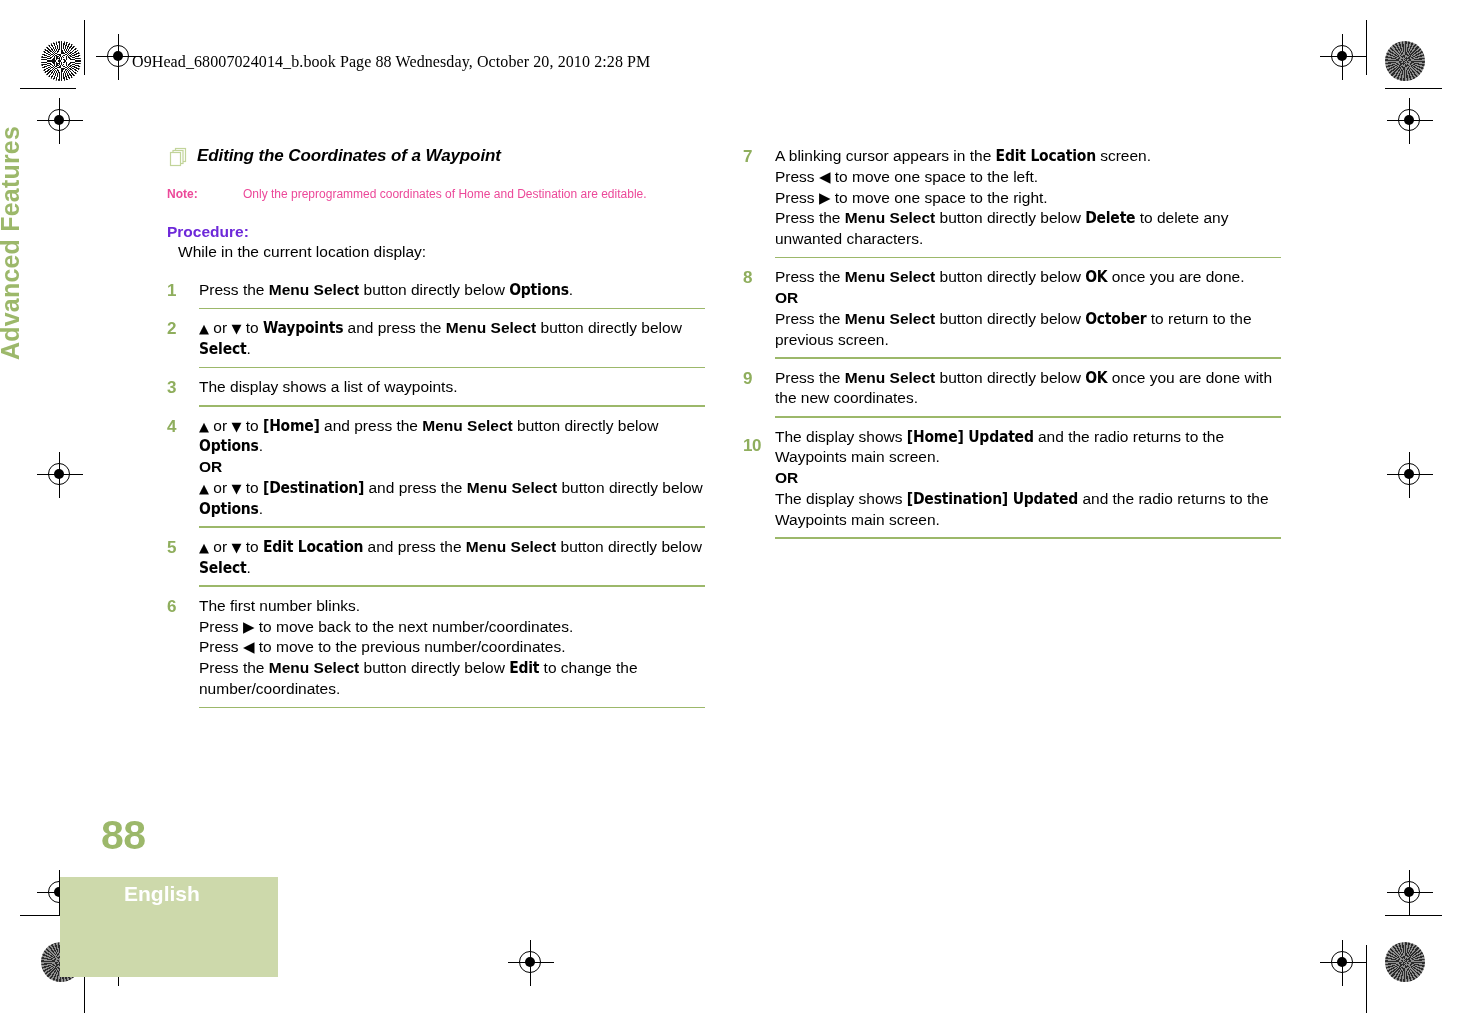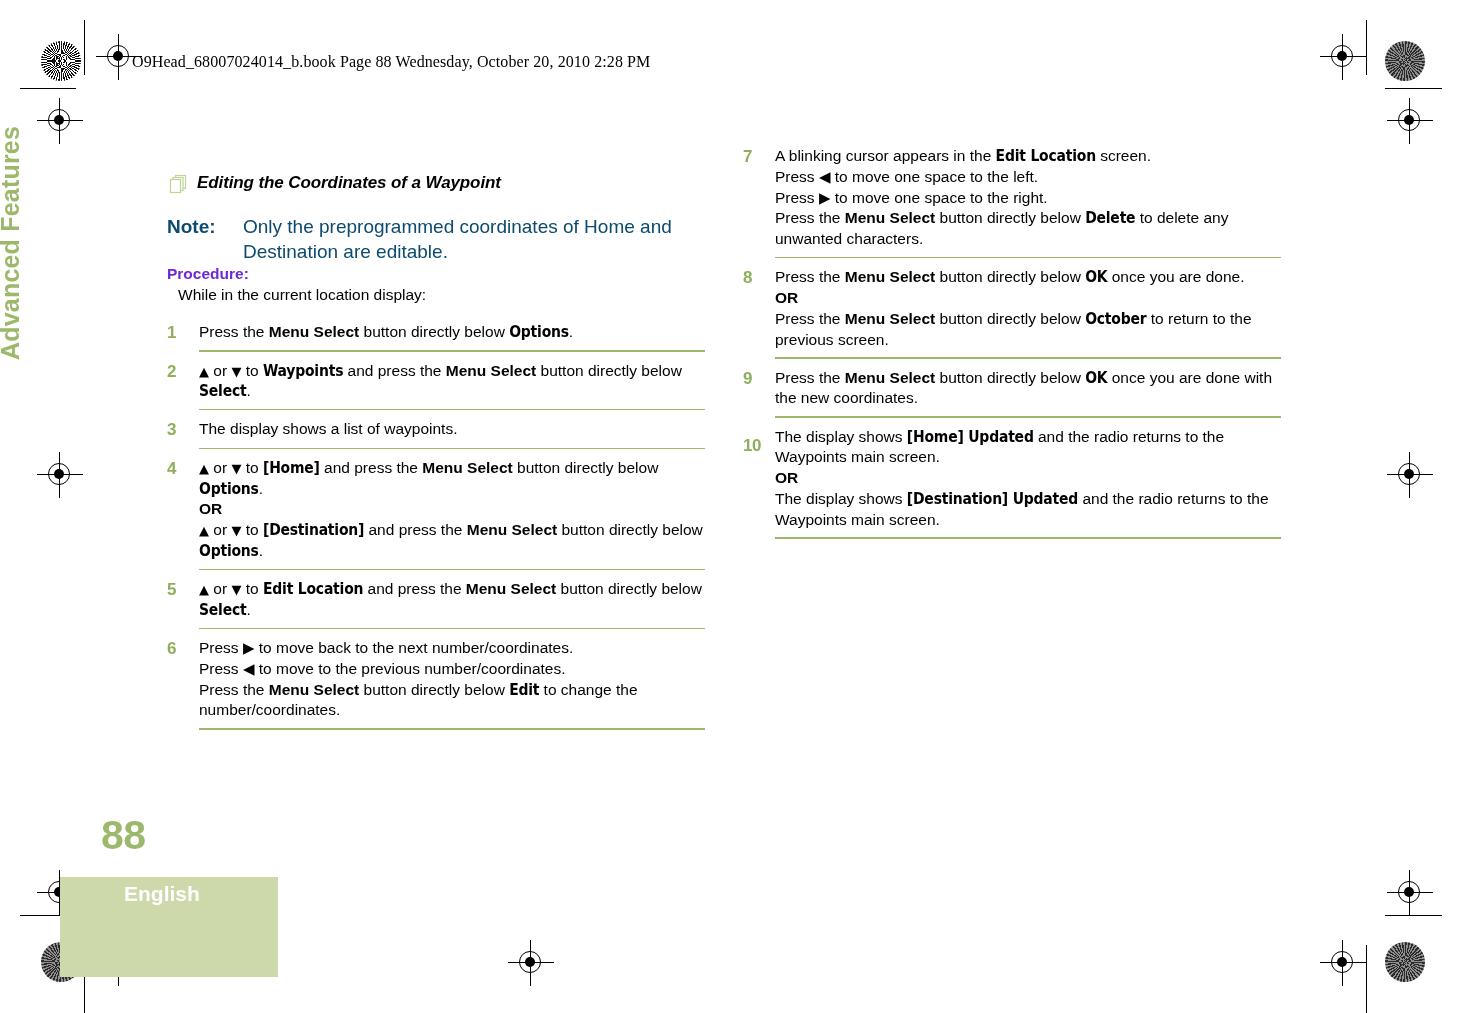--- a/index.html
+++ b/index.html
@@ -135,35 +135,35 @@
 
   .heading {
     position: relative;
     padding-left: 30px;
     font-size: 17px;
     font-weight: bold;
     font-style: italic;
     color: #000;
     margin-bottom: 21px;
     letter-spacing: -0.1px;
-    margin-top: 27px;
   }
   .pages-icon {
     position: absolute;
     left: 1px;
     top: 1px;
     width: 22px;
     height: 22px;
   }
 
   .note-block {
     display: flex;
-    font-size: 19px;
-    color: #0c4a6e;
+    font-size: 12px;
+    color: #ec4899;
     line-height: 1.32;
+    margin-bottom: 19px;
   }
   .note-label {
     font-weight: bold;
     width: 76px;
     flex: none;
   }
   .note-text { flex: 1; }
 
   .procedure-label {
     font-size: 15.5px;
@@ -382,20 +382,21 @@
       <div class="step">
         <div class="step-num">5</div>
         <div class="step-body">
           <p><span class="nav">▲</span><span> or </span><span class="nav">▼</span><span> to </span><span class="disp">Edit Location</span><span> and press the </span><b>Menu Select</b><span> button directly below </span><span class="disp">Select</span><span>.</span></p>
         </div>
       </div>
       <div class="rule"></div>
       <div class="step">
         <div class="step-num">6</div>
         <div class="step-body">
+          <p><span>The first number blinks.</span></p>
           <p><span>Press </span><span class="navlr">▶</span><span> to move back to the next number/coordinates.</span></p>
           <p><span>Press </span><span class="navlr">◀</span><span> to move to the previous number/coordinates.</span></p>
           <p><span>Press the </span><b>Menu Select</b><span> button directly below </span><span class="disp">Edit</span><span> to change the number/coordinates.</span></p>
         </div>
       </div>
       <div class="rule"></div>
     </div>
 </div>
 
 <div class="col col-right">

